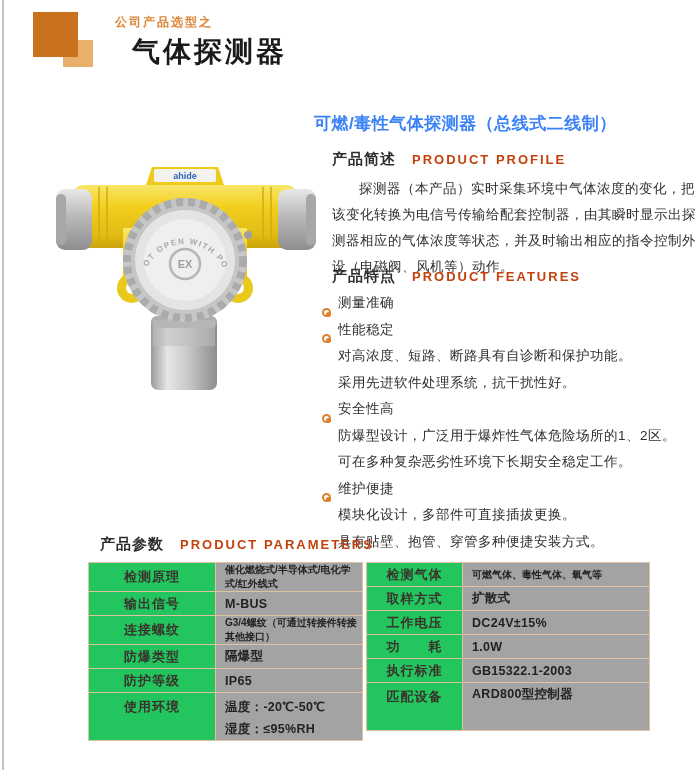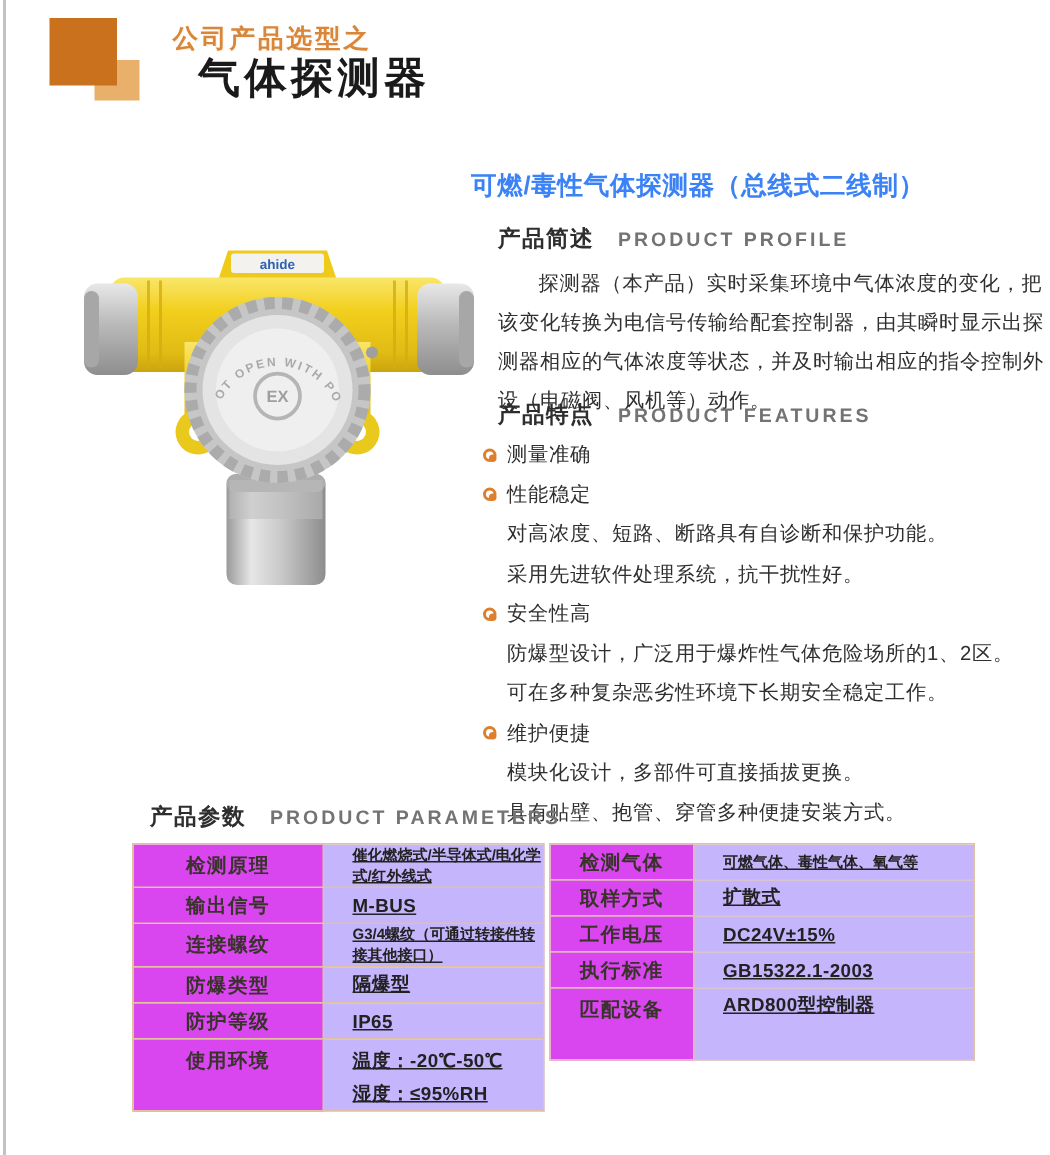--- a/index.html
+++ b/index.html
@@ -7,55 +7,55 @@
   body {
     font-family:"Liberation Sans", sans-serif;
     background:#ffffff; color:#333;
     position:relative; overflow:hidden;
   }
   .left-edge-line { position:absolute; left:2px; top:0; width:2px; height:770px; background:#c2c2c2; }
 
   
   .sq-dark  { position:absolute; left:33px; top:12px;  width:45px; height:45px; background:#c9711c; }
   .sq-light { position:absolute; left:63px; top:40px;  width:30px; height:27px; background:#e9b06b; z-index:-1; }
-  .tagline  { position:absolute; left:115px; top:14px; font-size:17px; font-weight:bold; color:#d9863a;
+  .tagline  { position:absolute; left:115px; top:14px; font-size:12px; font-weight:bold; color:#d9863a;
               letter-spacing:2px; text-shadow:1px 1px 0 #fff6ea; }
   .page-title { position:absolute; left:132px; top:33px; font-size:28px; font-weight:bold; color:#1a1a1a;
               letter-spacing:3px; }
 
   
   .product-title { position:absolute; left:314px; top:112px; font-size:17px; font-weight:bold;
               color:#3b82f6; letter-spacing:0.5px; }
   .sec-head { position:absolute; font-size:15px; font-weight:bold; color:#2e2e2e; letter-spacing:1px; }
-  .sec-head .en { font-size:13px; font-weight:bold; color:#737373; letter-spacing:2px; margin-left:16px; }
+  .sec-head .en { font-size:13px; font-weight:bold; color:#c2410c; letter-spacing:2px; margin-left:16px; }
   .profile-head { left:332px; top:150px; }
   .profile-text { position:absolute; left:332px; top:176px; width:364px; font-size:13.5px;
               line-height:26px; color:#2f2f2f; text-indent:2em; letter-spacing:0.5px; }
   .features-head { left:332px; top:267px; }
   .features { position:absolute; left:322px; top:290px; width:376px; font-size:13.5px; line-height:26.5px;
               color:#2f2f2f; letter-spacing:0.5px; }
-  .feat-title { display:flex; align-items:center; }
+  .feat-title { display:flex; align-items:flex-end; }
   .bullet { display:inline-block; width:9px; height:9px; border:2px solid #dd7f2b; border-radius:50%;
               position:relative; margin-right:7px; flex:0 0 auto; top:0; }
   .bullet::after { content:""; position:absolute; left:2px; top:2px; width:5px; height:5px;
               border-radius:50%; background:#dd7f2b; }
   .feat-line { padding-left:16px; }
 
   
   .params-head { left:100px; top:535px; }
   .ptable { position:absolute; top:562px; border-collapse:collapse; table-layout:fixed; }
   .ptable.left  { left:88px;  width:275px; }
   .ptable.right { left:366px; width:284px; }
   .ptable td { border:1px solid #e0c2a0; vertical-align:middle; }
-  .ptable td.lbl { background:#d946ef; font-weight:bold; font-size:13px; color:#3a332c;
+  .ptable td.lbl { background:#22c55e; font-weight:bold; font-size:13px; color:#3a332c;
               text-align:center; letter-spacing:1px; }
   .ptable.left  td.lbl { width:127px; }
   .ptable.right td.lbl { width:96px; }
-  .ptable td.val { background:#c4b5fd; font-weight:bold; font-size:12.5px; color:#222;
-              padding-left:19px; letter-spacing:0.3px;text-decoration:underline; }
+  .ptable td.val { background:#a3a3a3; font-weight:bold; font-size:12.5px; color:#222;
+              padding-left:9px; letter-spacing:0.3px; }
   .ptable td.val.small { font-size:10px; letter-spacing:0; }
   .ptable tr { height:24px; }
   .ptable tr.tall { height:48px; }
   .ptable tr.tall td { vertical-align:top; padding-top:3px; }
   .ptable tr.tall td.lbl { padding-top:5px; }
   .val-line { display:block; line-height:22px; }
 
   
   .device { position:absolute; left:55px; top:158px; width:262px; height:240px; }
 </style>
@@ -216,20 +216,24 @@
       </tr>
   <tr>
         <td class="lbl">取样方式</td>
       <td class="val">扩散式</td>
       </tr>
   <tr>
         <td class="lbl">工作电压</td>
       <td class="val">DC24V±15%</td>
       </tr>
   <tr>
+        <td class="lbl">功　　耗</td>
+      <td class="val">1.0W</td>
+      </tr>
+  <tr>
         <td class="lbl">执行标准</td>
       <td class="val">GB15322.1-2003</td>
       </tr>
   <tr class="tall">
         <td class="lbl">匹配设备</td>
       <td class="val">ARD800型控制器</td>
       </tr>
 </tbody>
   </table>
 

